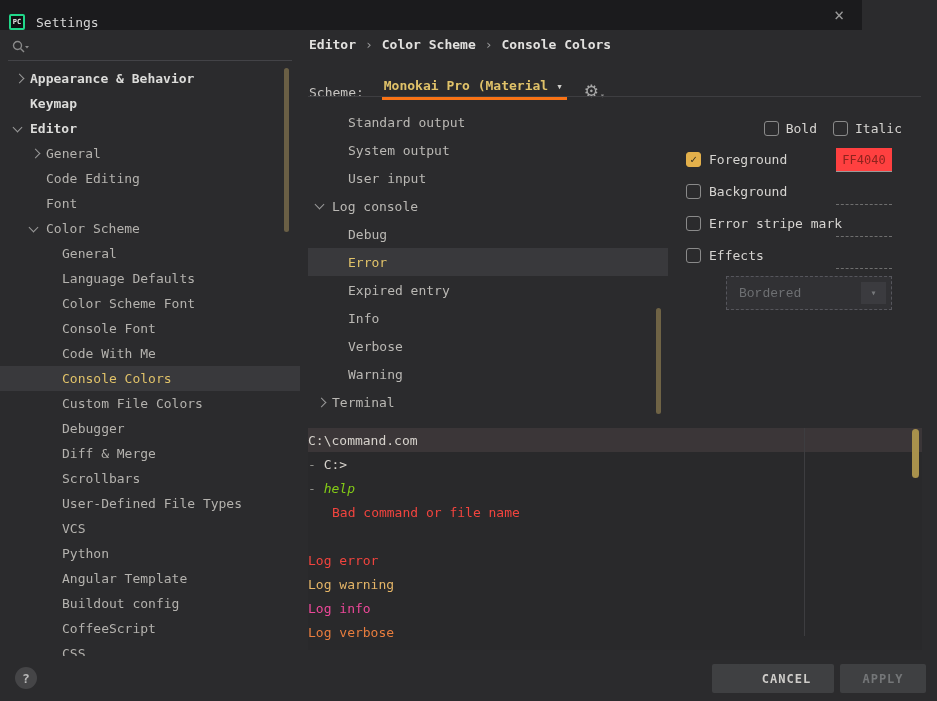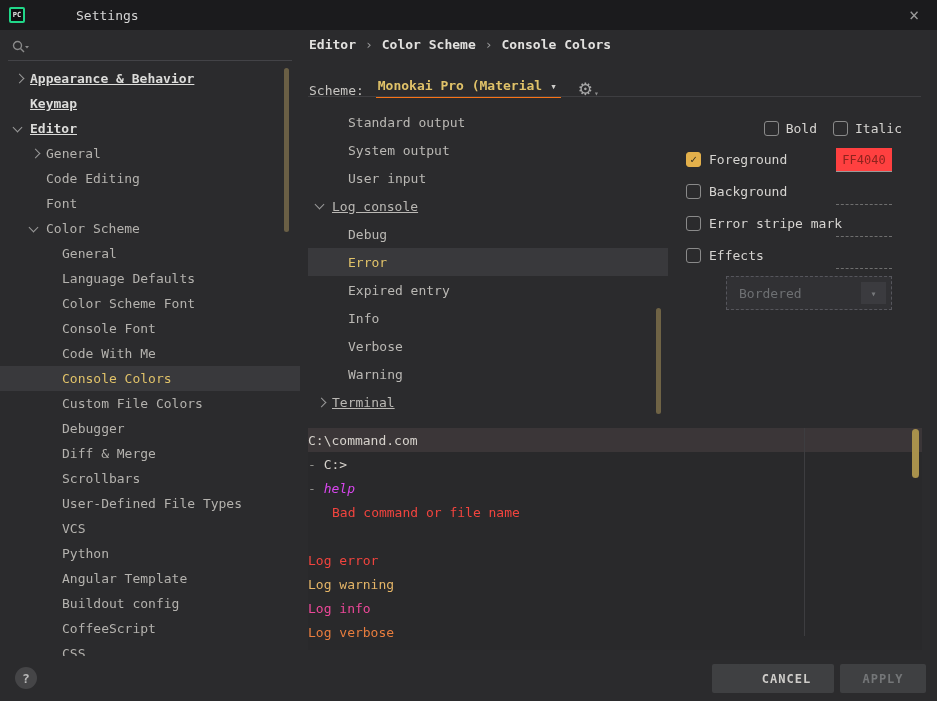--- a/index.html
+++ b/index.html
@@ -1,54 +1,54 @@
 <!DOCTYPE html>
 <html><head>
 <meta charset="utf-8">
 <style>
   * { margin:0; padding:0; box-sizing:border-box; }
   html,body { width:937px; height:701px; background:#2b2b2d; overflow:hidden;
     font-family:"DejaVu Sans Mono", monospace; }
   .window { position:relative; width:937px; height:701px; background:#2b2b2d; }
 
   
-  .titlebar { position:absolute; left:0; top:0; width:937px; height:30px;
-    background:#1b1b1d; display:flex; align-items:center; padding-left:9px;gap:40px; }
+  .titlebar { position:absolute; left:0; top:0; width:862px; height:30px;
+    background:#1b1b1d; display:flex; align-items:flex-end; padding-left:9px; }
   .logo { width:16px; height:16px; border:2px solid #21d789; border-radius:2px;
     background:#101012; color:#e8e8e8; font-size:7px; font-weight:bold;
     display:flex; align-items:center; justify-content:center; }
   .win-title { color:#d5d5d5; font-size:13px; margin-left:11px; }
   .close-btn { position:absolute; right:13px; top:5px; width:20px; height:20px;
     color:#9a9a9a; font-size:17px; line-height:20px; text-align:center; cursor:pointer; }
 
   
   .sidebar { position:absolute; left:0; top:30px; width:300px; height:671px; }
   .search-row { position:relative; height:31px; margin:0 8px; border-bottom:1px solid #434347; }
   .search-icon { position:absolute; left:4px; top:9px; color:#8a8a8a; }
   .tree { position:absolute; left:0; top:36px; width:300px; height:590px; overflow:hidden; }
   .trow { height:25px; display:flex; align-items:center; font-size:13px;
     color:#b4b2ae; cursor:pointer; white-space:nowrap; }
   .trow.bold { color:#dcdcda; font-weight:bold; }
   .trow.sel { background:#39393c; color:#e0c269; }
-  .lvl0 { padding-left:14px;text-decoration:underline; } .lvl1 { padding-left:30px; } .lvl2 { padding-left:46px; }
+  .lvl0 { padding-left:14px; } .lvl1 { padding-left:30px; } .lvl2 { padding-left:46px; }
   .chev { width:7px; height:7px; border-style:solid; border-color:#9a9a9a;
     border-width:0 1.5px 1.5px 0; display:inline-block; flex:none; margin-right:9px; }
   .chev.expanded { transform:rotate(45deg); margin-top:-3px; }
   .chev.collapsed { transform:rotate(-45deg); margin-left:2px; margin-right:7px; }
   .spacer { width:16px; flex:none; }
   .vthumb { position:absolute; border-radius:3px; }
 
   
   .breadcrumb { position:absolute; left:309px; top:37px; font-size:13px; font-weight:bold;
     color:#e2e1df; display:flex; align-items:center; }
   .breadcrumb .sep { color:#9a9a9a; font-weight:normal; margin:0 9px; }
   .scheme-row { position:absolute; left:309px; top:78px; display:flex; align-items:flex-end; font-size:13px; }
   .scheme-label { color:#c6c4c1; }
-  .scheme-value { margin-left:12px; color:#e0c269; font-weight:bold;
-    border-bottom:1px solid #f97316; padding:0 4px 4px 2px; cursor:pointer; }
+  .scheme-value { margin-left:18px; color:#e0c269; font-weight:bold;
+    border-bottom:3px solid #f97316; padding:0 4px 4px 2px; cursor:pointer; }
   .scheme-value .arrow { color:#cfcecb; margin-left:8px; font-size:11px; }
   .gear { margin-left:17px; color:#a8a8a8; font-size:17px;
     font-family:"DejaVu Sans", sans-serif; cursor:pointer; line-height:1; }
   .gear-caret { color:#8a8a8a; font-size:8px; margin-left:1px; }
   .hsep { position:absolute; left:308px; top:96px; width:613px; height:1px; background:#3e3e41; }
 
   
   .attr-list { position:absolute; left:308px; top:108px; width:360px; }
   .lrow { height:28px; display:flex; align-items:center; font-size:13px;
     color:#bab8b4; cursor:pointer; white-space:nowrap; }
@@ -65,21 +65,21 @@
   .opt-row { position:absolute; display:flex; align-items:center; gap:8px; }
   .row-bi { left:686px; top:121px; width:216px; justify-content:flex-end; gap:16px; }
   .bi-group { display:flex; align-items:center; gap:7px; }
   .swatch { position:absolute; left:836px; top:148px; width:56px; height:23px;
     background:#f24841; color:#8f231d; font-size:12px; display:flex; align-items:center;
     justify-content:center; box-shadow:0 1px 0 #9a9a9a; cursor:pointer; }
   .dotline { position:absolute; left:836px; width:56px; height:1px;
     border-bottom:1px dashed #6e6e6e; cursor:pointer; }
   .dropdown { position:absolute; left:726px; top:276px; width:166px; height:34px;
     background:#313134; border:1px dashed #56565c; color:#6e7073; font-size:13px;
-    display:flex; align-items:center; padding-left:12px; }
+    display:flex; align-items:center; padding-left:12px;font-family:Liberation Mono, monospace; }
   .dd-arrow { position:absolute; right:5px; top:5px; bottom:5px; width:25px;
     background:#3b3b3f; display:flex; align-items:center; justify-content:center;
     color:#77797c; font-size:10px; }
 
   
   .preview { position:absolute; left:308px; top:428px; width:614px; height:222px;
     background:#29292b; overflow:hidden; }
   .pline { height:24px; display:flex; align-items:center; padding-left:0;
     font-size:13px; white-space:pre; }
   .pline.hl { background:#3b3638; }
@@ -320,21 +320,21 @@
   <div class="dotline" style="top:268px;"></div>
 
   <div class="dropdown">
     <span>Bordered</span>
     <span class="dd-arrow">▾</span>
   </div>
 
   <div class="preview">
       <div class="pline hl"><span style="color: rgb(214, 210, 204);">C:\command.com</span></div>
       <div class="pline"><span style="color: rgb(143, 143, 139);">- </span><span style="color: rgb(214, 210, 204);">C:&gt;</span></div>
-      <div class="pline"><span style="color: rgb(143, 143, 139);">- </span><span style="color: #d946ef; font-style: italic;">help</span></div>
+      <div class="pline"><span style="color: rgb(143, 143, 139);">- </span><span style="color: #84cc16; font-style: italic;">help</span></div>
       <div class="pline"><span style="color: rgb(241, 68, 62); margin-left: 24px;">Bad command or file name</span></div>
       <div class="pline"></div>
       <div class="pline"><span style="color: rgb(241, 68, 62);">Log error</span></div>
       <div class="pline"><span style="color: rgb(229, 181, 103);">Log warning</span></div>
       <div class="pline"><span style="color: #ec4899;">Log info</span></div>
       <div class="pline"><span style="color: rgb(232, 125, 62);">Log verbose</span></div>
     </div>
   <div class="guide"></div>
   <div class="vthumb" style="left:912px; top:429px; width:7px; height:49px; background:#a8914c; border-radius:4px;"></div>
 

